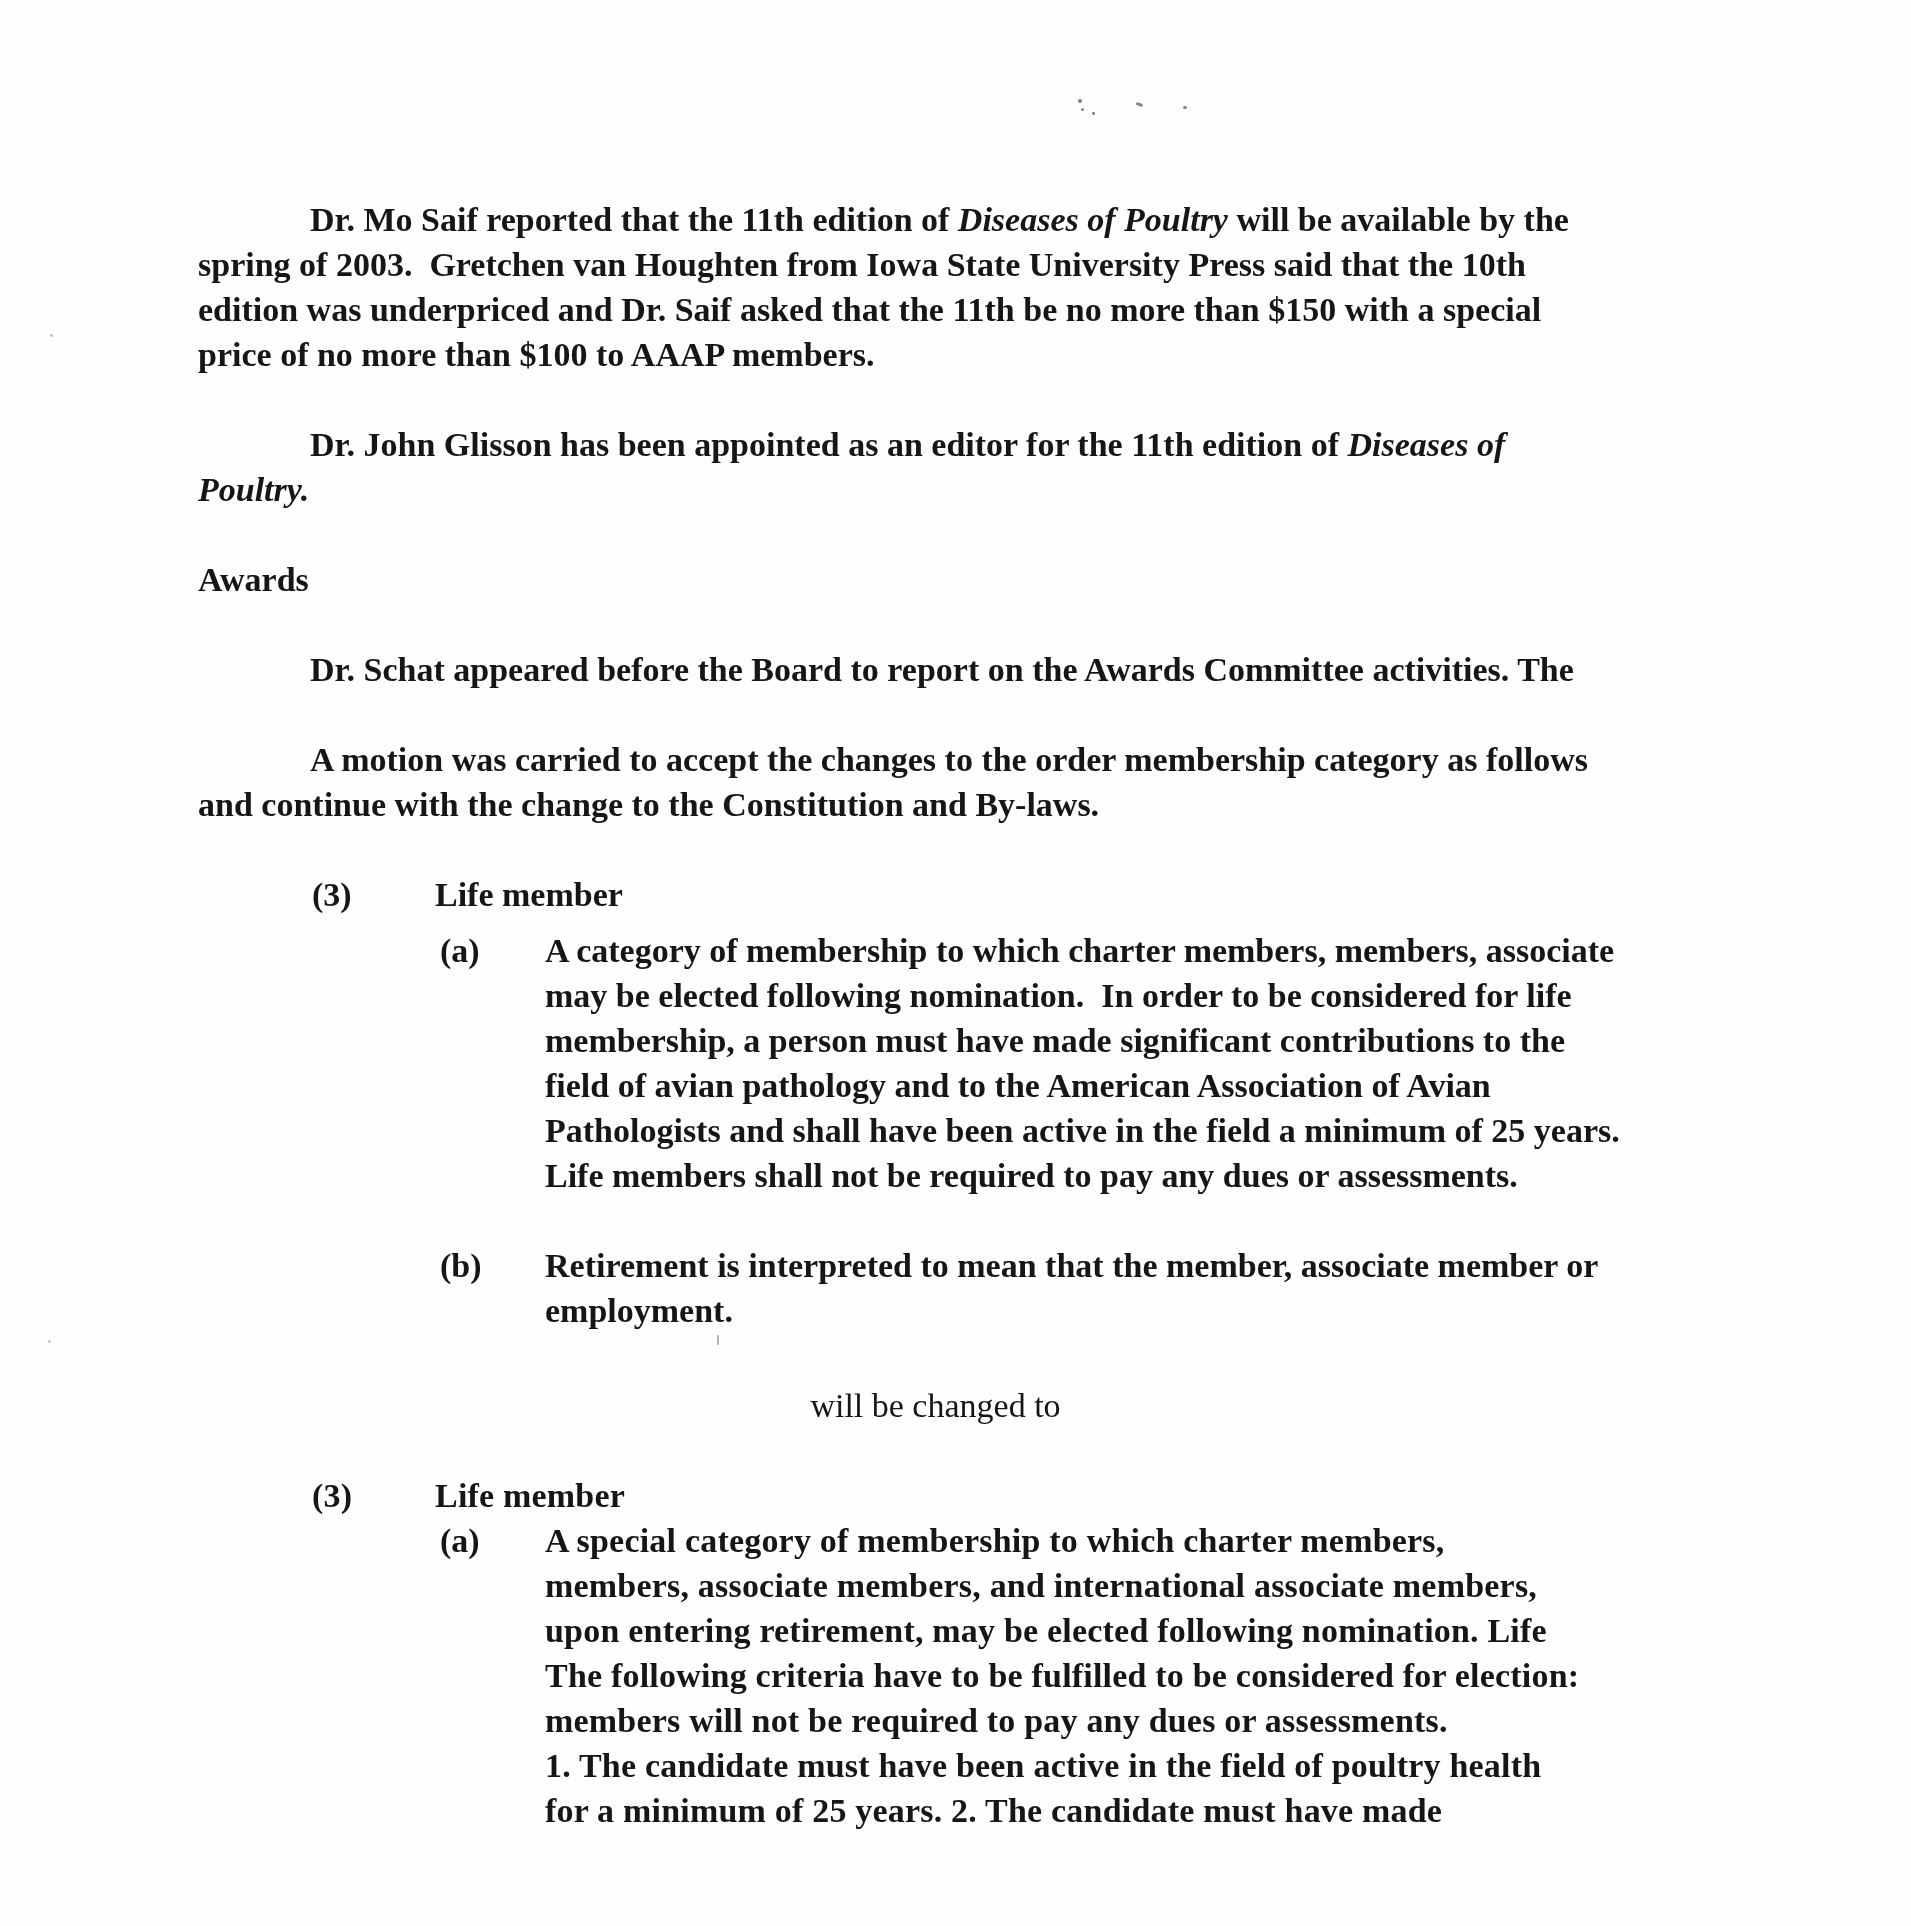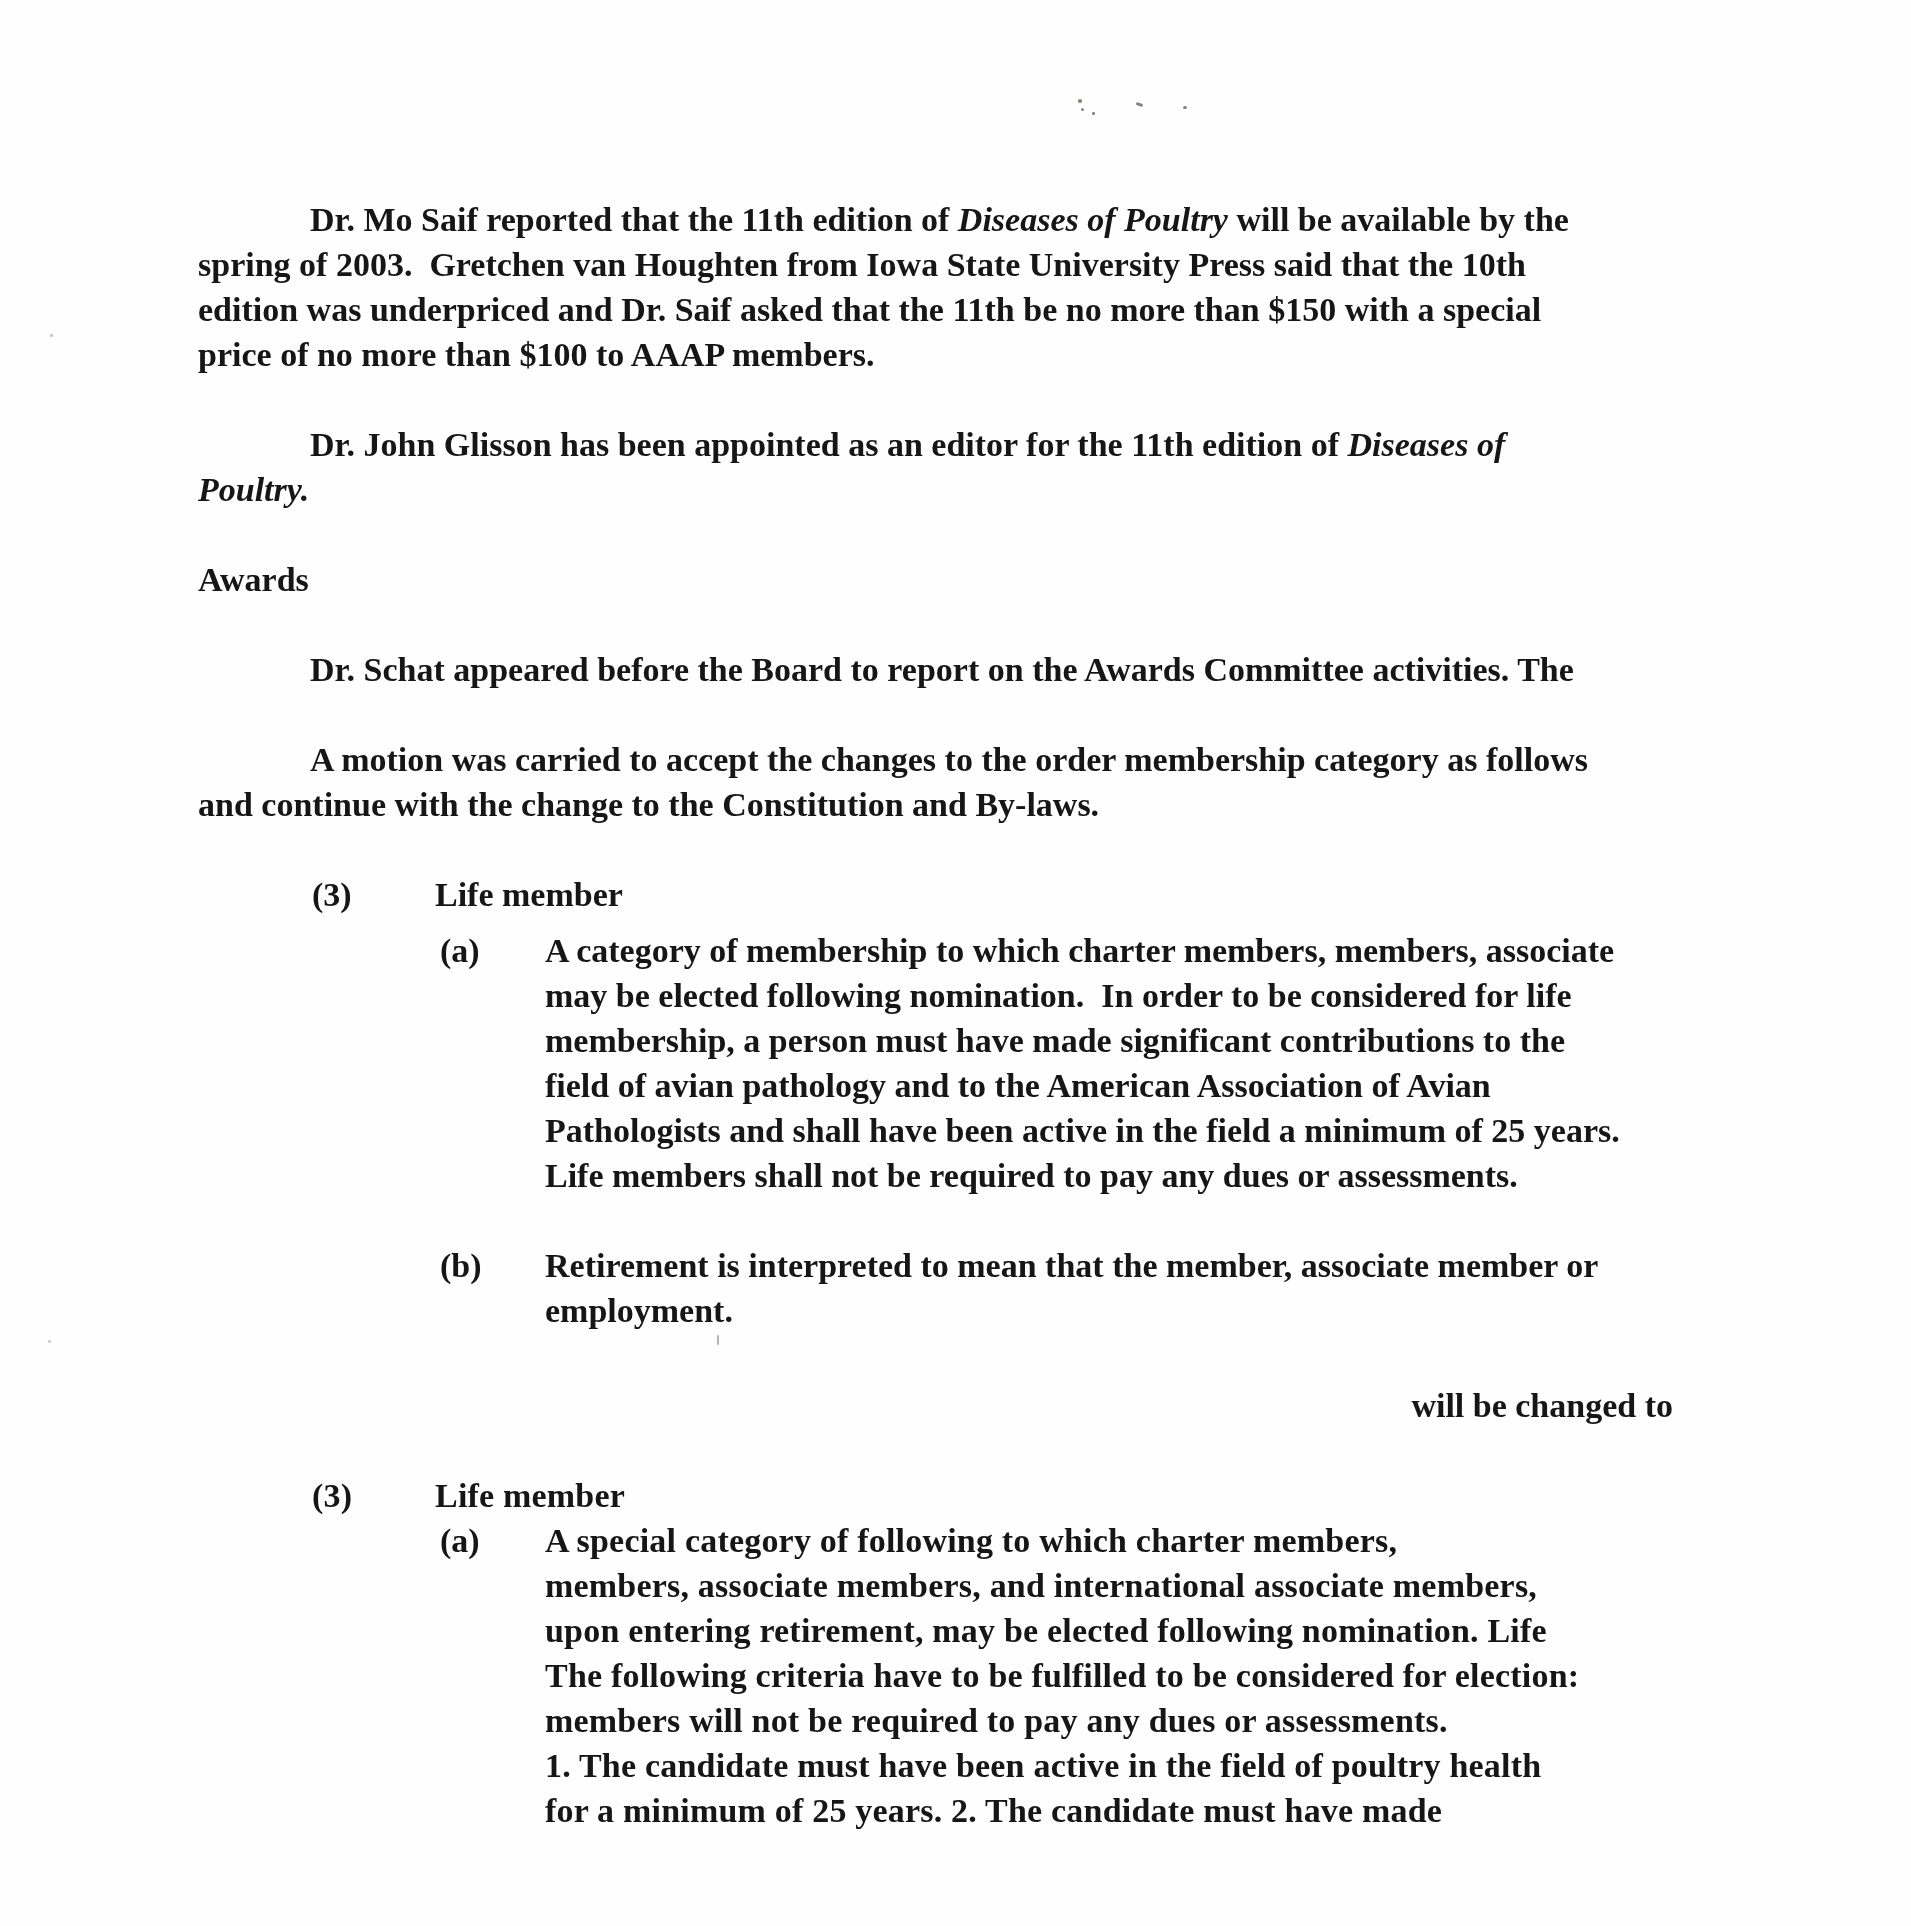--- a/index.html
+++ b/index.html
@@ -36,22 +36,22 @@
     position: relative;
     padding-left: 347px;
   }
   .sub .label {
     position: absolute;
     left: 242px;
     top: 0;
   }
   .sub-b { margin-bottom: 50px; }
   .transition {
-    text-align: right;
-    font-weight: bold;
+    text-align: center;
+    font-weight: normal;
     width: 1475px;
   }
   .bold-section { font-weight: bold; }
   .bold-section .line { letter-spacing: 0.2px; }
   .speck {
     position: absolute;
     background: #5f5a52;
     border-radius: 50%;
     opacity: 0.75;
   }
@@ -127,21 +127,21 @@
 
     <div class="block transition">will be changed to</div>
 
     <div class="bold-section">
       <div class="block item-head head-new">
         <div class="line"><span class="num">(3)</span><span>Life member</span></div>
       </div>
 
       <div class="block sub" style="margin-bottom:0;">
         <span class="label">(a)</span>
-        <div class="line">A special category of following to which charter members,</div>
+        <div class="line">A special category of membership to which charter members,</div>
         <div class="line">members, associate members, and international associate members,</div>
         <div class="line">upon entering retirement, may be elected following nomination. Life</div>
         <div class="line">The following criteria have to be fulfilled to be considered for election:</div>
         <div class="line">members will not be required to pay any dues or assessments.</div>
         <div class="line">1. The candidate must have been active in the field of poultry health</div>
         <div class="line">for a minimum of 25 years. 2. The candidate must have made</div>
 
       </div>
     </div>
 

